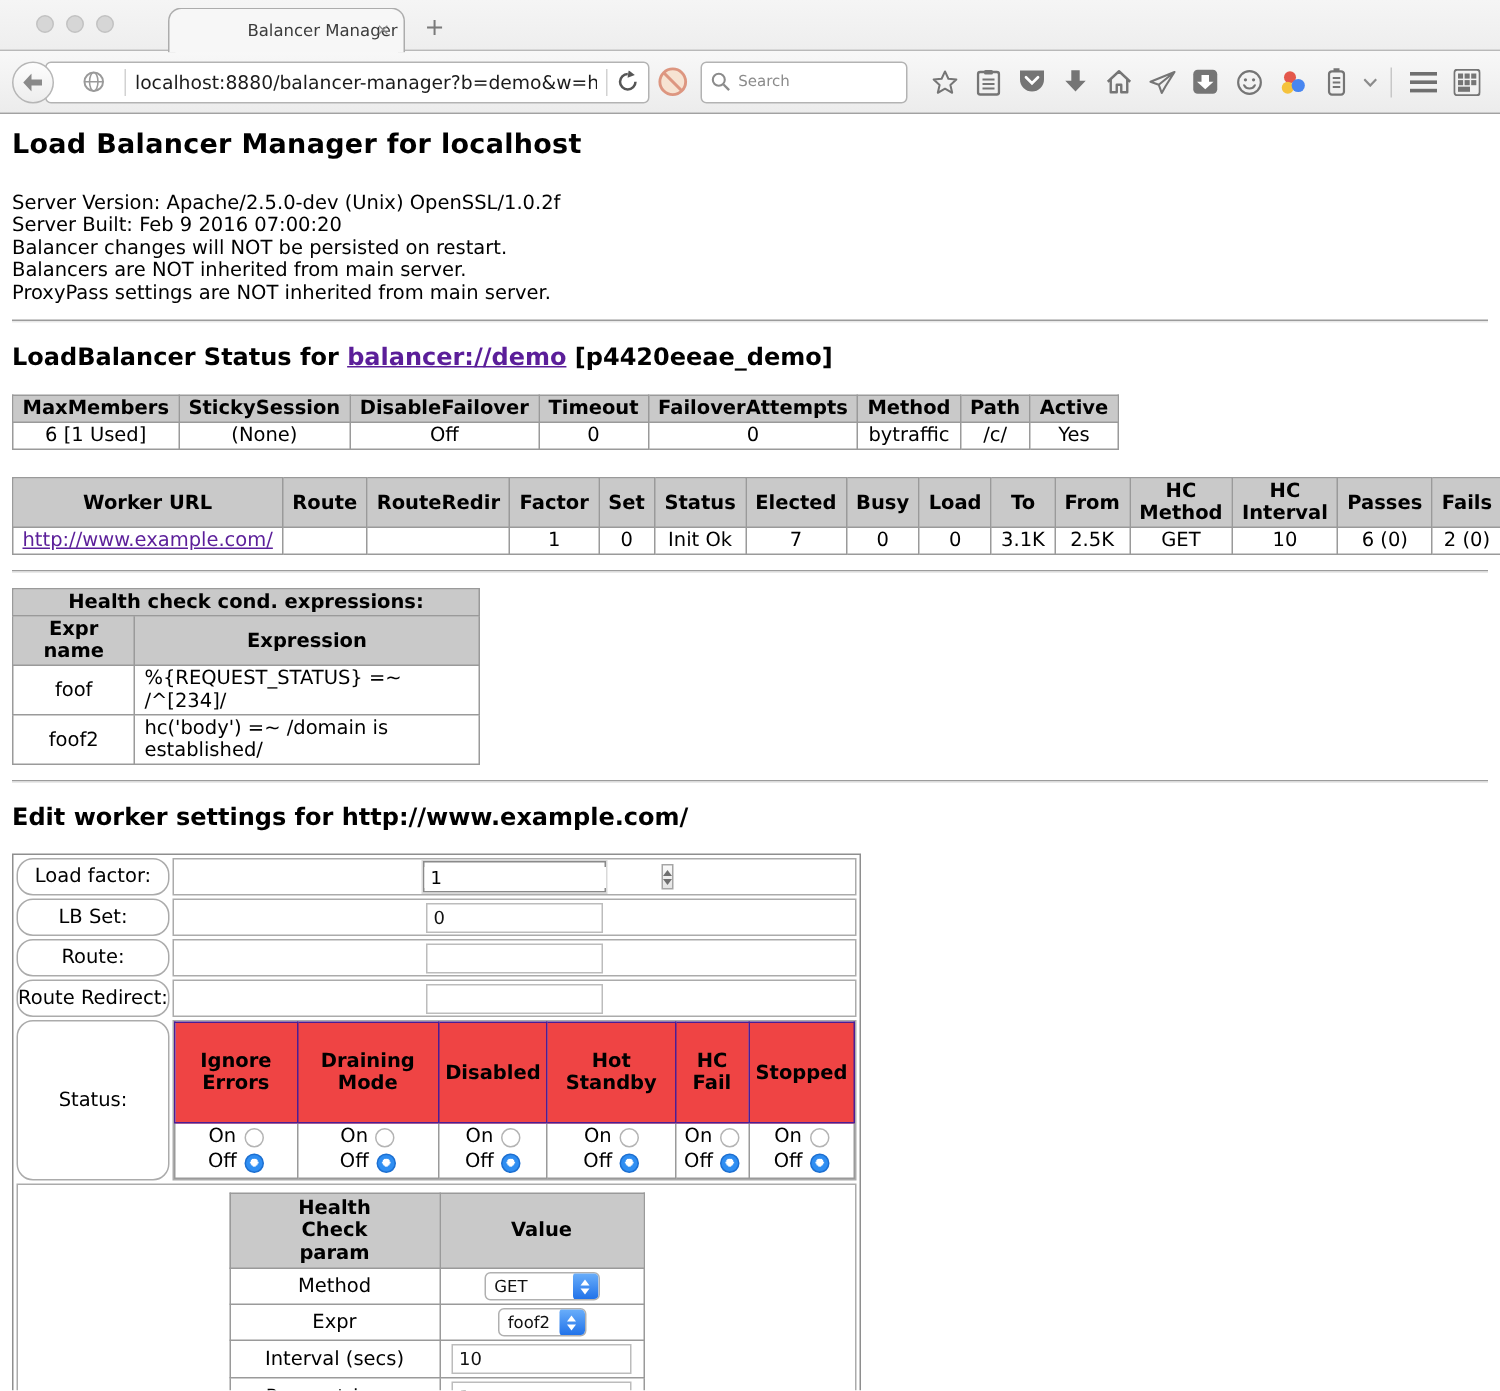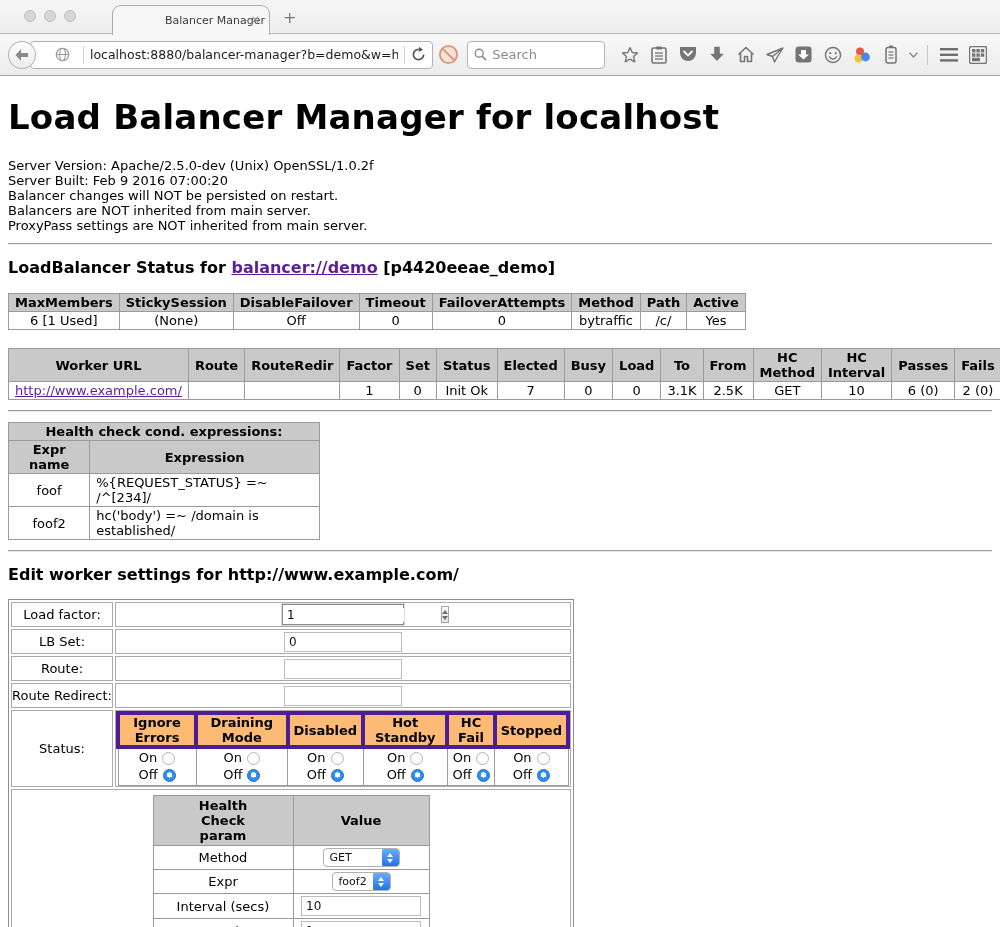--- a/index.html
+++ b/index.html
@@ -45,32 +45,32 @@
   }
   .urlbar .globe { margin:0 7px 0 14px; flex:0 0 auto; }
   .url-text { font-size:12.5px; color:#1c1c1c; white-space:nowrap; overflow:hidden; flex:1; }
   .url-sep { width:1px; height:18px; background:#d2d2d2; margin:0 6px; flex:0 0 auto; }
   .block-btn { width:30px; display:flex; justify-content:center; align-items:center; }
   .searchbar {
     height:28px; width:138px; background:#fff; border:1px solid #b3b3b3; border-radius:4px;
     display:flex; align-items:center; padding:0 6px; margin-left:4px;
   }
   .searchbar input {
-    border:none; outline:none; font-size:13px; color:#333; width:100px; margin-left:5px;
+    border:none; outline:none; font-size:10px; color:#333; width:100px; margin-left:5px;
     font-family:"DejaVu Sans", sans-serif; background:transparent;
   }
   .searchbar input::placeholder { color:#8b8b8b; }
   .tool-icons { display:flex; align-items:center; margin-left:10px; }
   .tool-btn { width:29px; height:28px; display:flex; align-items:center; justify-content:center; }
   .tool-btn.narrow { width:16px; }
   .toolbar-sep { width:1px; height:20px; background:#c7c7c7; margin:0 6px; }
 
   
   .page { flex:1; background:#fff; padding:0 8px; overflow:hidden; font-size:13px; color:#000; }
-  h1.page-title { font-size:34px; font-weight:bold; margin:21px 0 0 0; letter-spacing:0.2px; }
+  h1.page-title { font-size:18px; font-weight:bold; margin:10px 0 0 0; letter-spacing:0.2px; }
   .server-info { margin-top:21px; line-height:15px; font-size:13px; }
   hr.rule { border:none; border-top:1px solid #9c9c9c; border-bottom:1px solid #e9e9e9; height:0; margin:10px 0; }
   h3.section-heading { font-size:16px; font-weight:bold; margin:13px 0 0 0; }
   a.link { color:#5b1e99; text-decoration:underline; }
 
   table.grid { border-collapse:collapse; }
   table.grid th, table.grid td { border:1px solid #9a9a9a; font-size:13px; padding:1px 6px; text-align:center; }
   table.grid th { background:#c9c9c9; font-weight:bold; }
   table.grid { border:1px solid #7e7e7e; }
 
@@ -78,36 +78,36 @@
   .worker-table  { margin-top:18px; width:984px; }
   .worker-table th, .worker-table td { padding:1px 4px; font-size:12.5px; }
   .worker-table td.url-cell { text-align:center; }
 
   .hcexpr-table { margin-top:2px; width:312px; }
   .hcexpr-table td.expr-cell { text-align:left; }
 
   
   .form-table { margin-top:15px; width:566px; border:1px solid #8e8e8e; }
   .form-table > tbody > tr > td { border:1px solid #ababab; font-size:13px; }
-  .form-table td.flabel { width:102px; text-align:center; height:25px; }
+  .form-table td.flabel { width:102px; text-align:center; height:25px;border-radius:11px; }
   .form-table td.fvalue { text-align:center; }
   .text-input {
     width:118px; height:20px; border:1px solid #bcbcbc; font-size:12px; padding:1px 4px;
     font-family:"DejaVu Sans", sans-serif; color:#111; background:#fff;
   }
   .num-wrap { display:inline-flex; align-items:center; border:1px solid #8a8a8a; outline:1px solid #d9d9d9; background:#fff; width:122px; height:21px; }
   .num-wrap input { flex:1; border:none; outline:none; font-size:12px; padding:0 4px; font-family:"DejaVu Sans",sans-serif; }
   .spinner { width:13px; height:17px; margin-right:1px; border:1px solid #a5a5a5; background:linear-gradient(#fafafa,#e4e4e4);
     display:flex; flex-direction:column; align-items:center; justify-content:center; gap:2px; }
   .spinner i { width:0; height:0; border-left:3px solid transparent; border-right:3px solid transparent; }
   .spinner i.up { border-bottom:4px solid #6f6f6f; }
   .spinner i.dn { border-top:4px solid #6f6f6f; }
 
   .status-table { width:100%; border-collapse:collapse; }
-  .status-table th { background:#fdba74; border:4px solid #4c1d95; font-size:13px; padding:0 4px; }
+  .status-table th { background:#ef4444; border:1px solid #4c1d95; font-size:13px; padding:18px 4px; }
   .status-table td { border:1px solid #9a9a9a; padding:2px 0 3px; }
   .radio-pair { display:flex; flex-direction:column; align-items:center; gap:3px; }
   .radio-line { display:flex; align-items:center; gap:5px; font-size:13px; line-height:14px; }
   .radio { width:13px; height:13px; border-radius:50%; display:inline-block; }
   .radio.unsel { background:#fff; border:1px solid #b4b4b4; }
   .radio.sel { background:radial-gradient(circle at 50% 45%, #ffffff 0 2.6px, #2f8ef2 2.7px 100%); border:1px solid #1c6fd1; }
 
   .hc-table { border-collapse:collapse; margin:5px auto 4px; }
   .hc-table th { background:#c9c9c9; border:1px solid #9a9a9a; font-size:13px; font-weight:bold; padding:2px 24px; }
   .hc-table td { border:1px solid #9a9a9a; font-size:13px; padding:2px 6px; text-align:center; }

